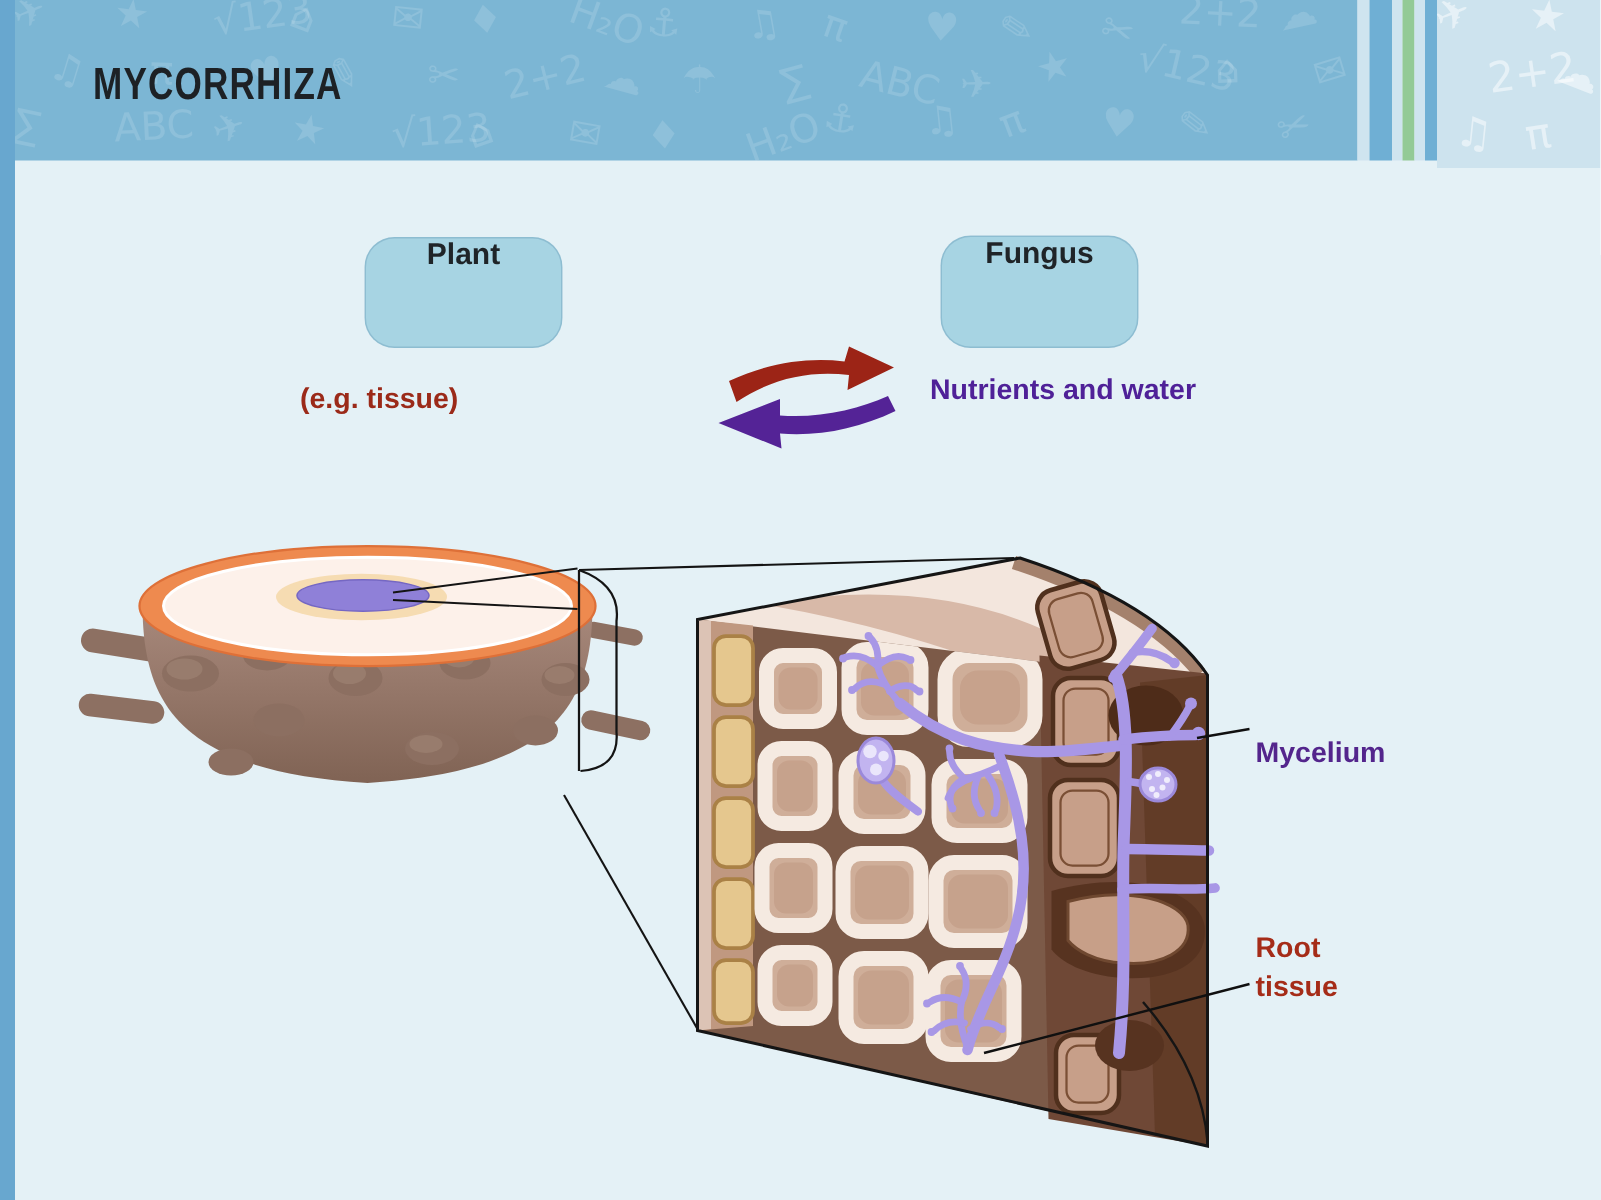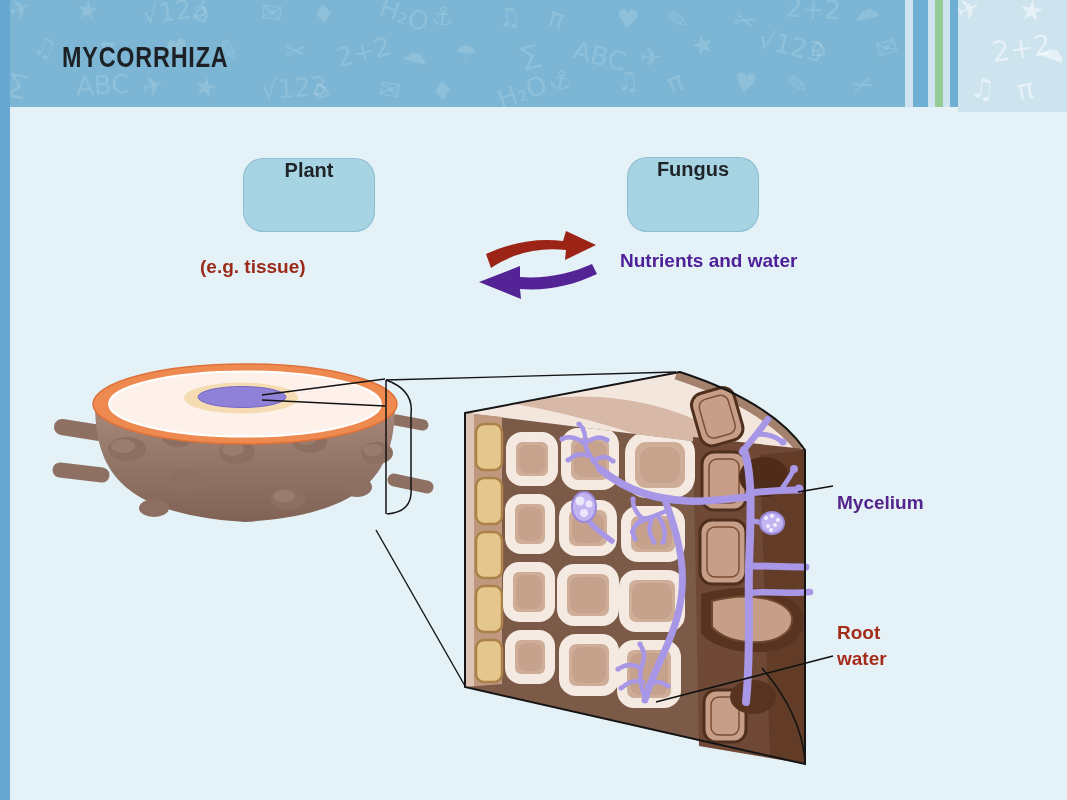--- a/index.html
+++ b/index.html
@@ -333,15 +333,15 @@
       <path d="M762,668 Q801,713 805,761" fill="none" stroke="#151515" stroke-width="1.6"></path>
     </g>
 
     <g stroke="#101010" stroke-width="1.6">
       <line x1="798" y1="492" x2="833" y2="486"></line>
       <line x1="656" y1="702" x2="833" y2="656"></line>
     </g>
   </svg>
 
   <div class="lbl-mycelium">Mycelium</div>
-  <div class="lbl-root">Root water</div>
+  <div class="lbl-root">Root tissue</div>
 
 </div>
 
 </body></html>

